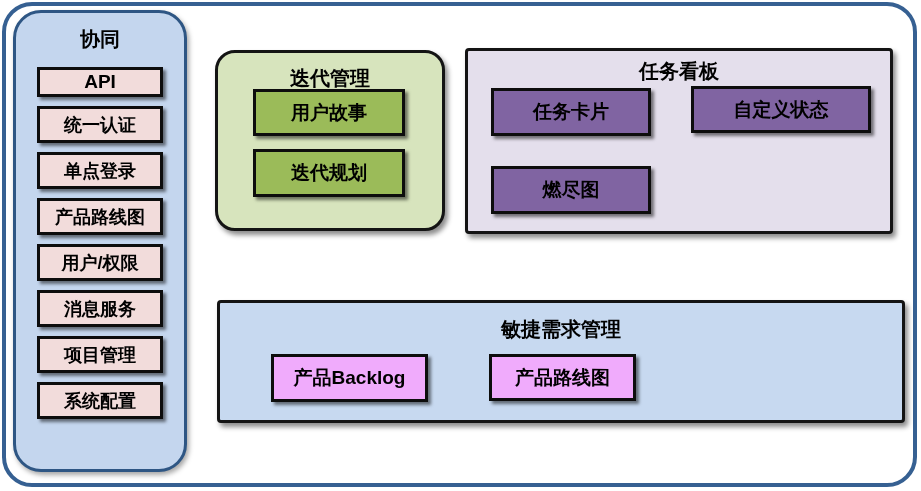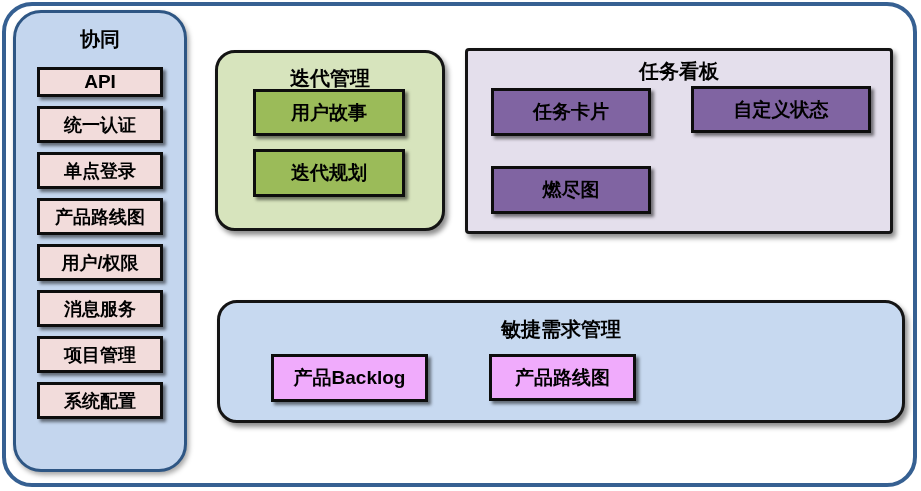--- a/index.html
+++ b/index.html
@@ -67,21 +67,21 @@
     background: #D7E4BD; border-radius: 20px;
   }
   #panel-iteration .panel-title { margin-top: 12px; }
   #panel-taskboard {
     left: 465px; top: 48px; width: 428px; height: 186px;
     background: #E4DFEC; border-radius: 4px;
   }
   #panel-taskboard .panel-title { margin-top: 7px; }
   #panel-agile {
     left: 217px; top: 300px; width: 688px; height: 123px;
-    background: #C7D9F0; border-radius: 20px;
+    background: #C7D9F0; border-radius: 4px;
   }
   #panel-agile .panel-title { margin-top: 13px; }
   .box {
     position: absolute;
     display: flex; align-items: center; justify-content: center;
     border: 3px solid #0d0d0d;
     font-size: 19px; font-weight: bold;
     box-sizing: border-box;
     box-shadow: 3px 3px 3px rgba(0,0,0,0.5);
   }

